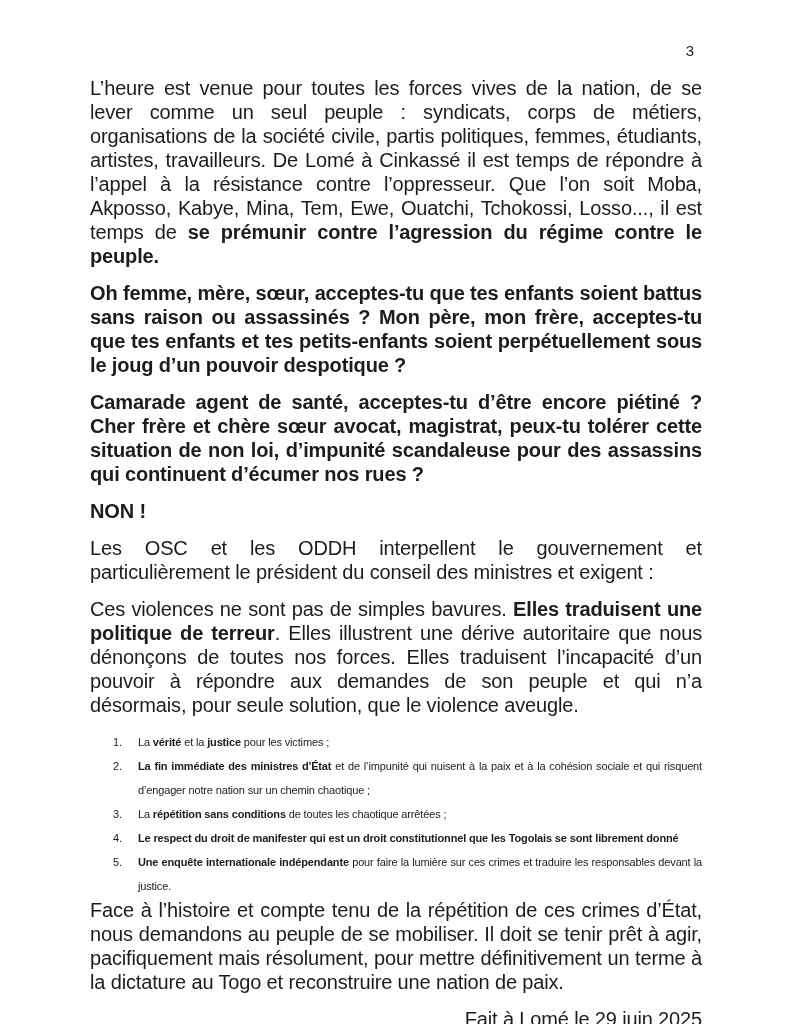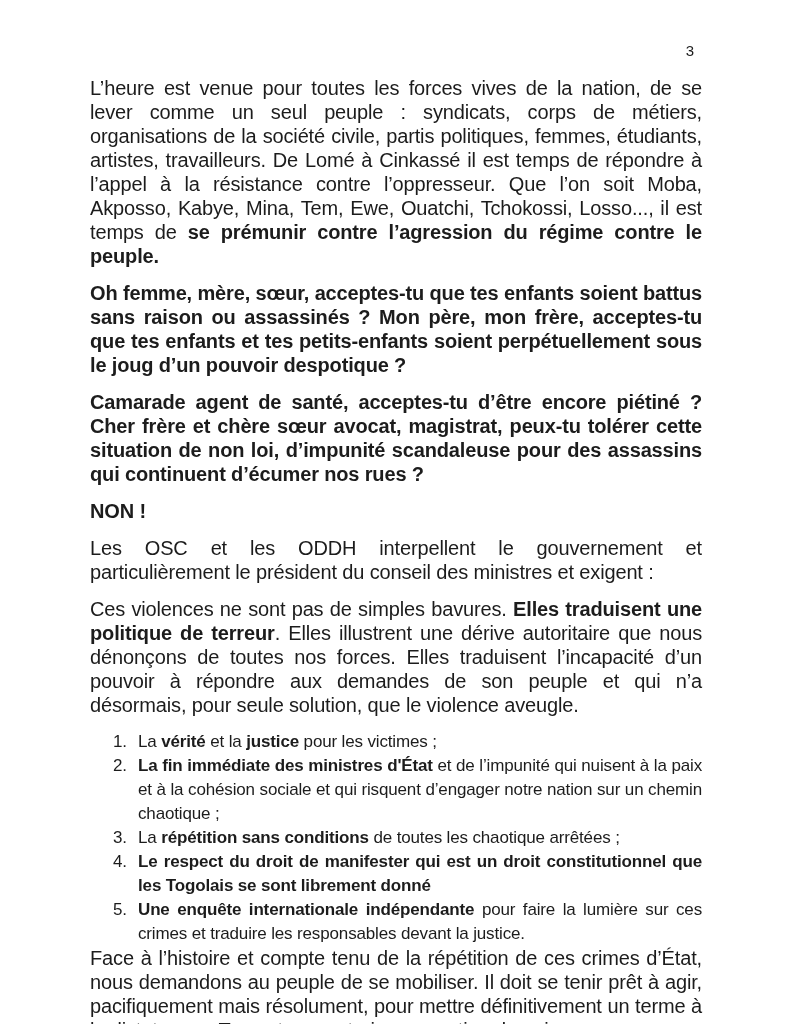--- a/index.html
+++ b/index.html
@@ -38,21 +38,21 @@
   .demands {
     list-style: none;
     margin: 0;
     padding: 0;
     counter-reset: demand;
   }
   .demands li {
     counter-increment: demand;
     position: relative;
     padding-left: 48px;
-    font-size: 17px;
+    font-size: 11px;
     letter-spacing: -0.15px;
     line-height: 24px;
     text-align: justify;
   }
   .demands li::before {
     content: counter(demand) ".";
     position: absolute;
     left: 23px;
     font-weight: normal;
   }

